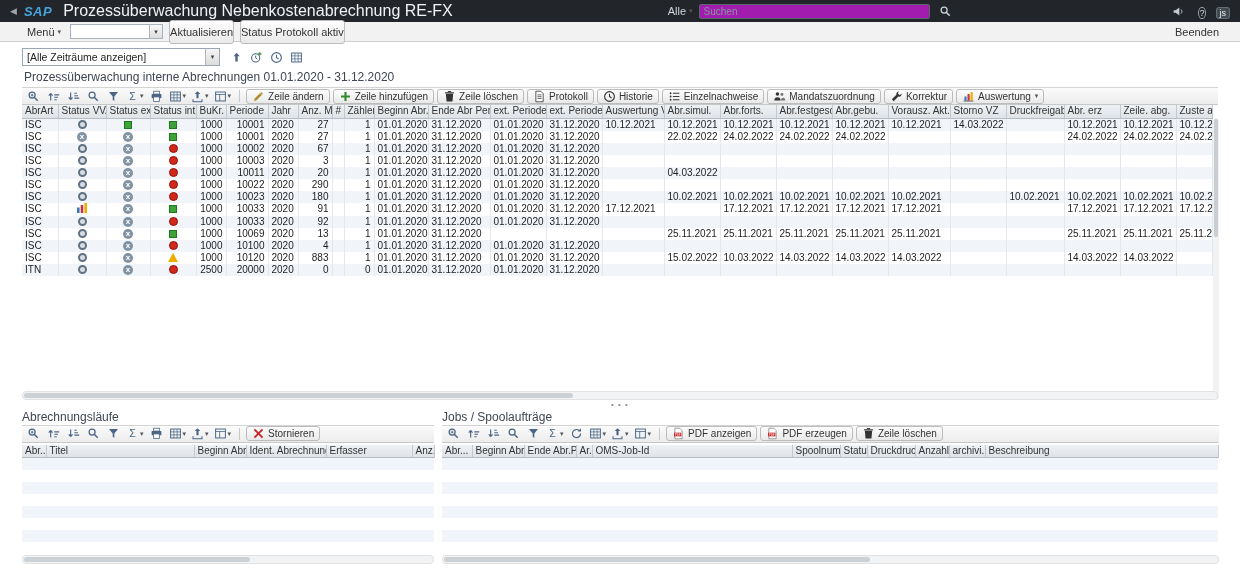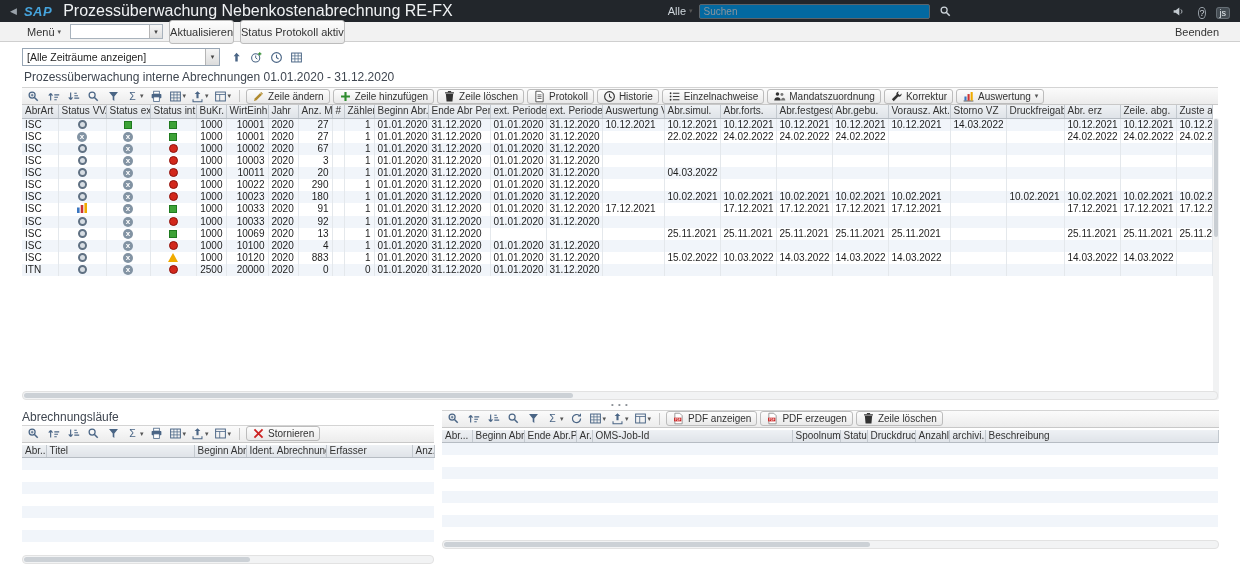--- a/index.html
+++ b/index.html
@@ -7,21 +7,21 @@
   font-family:"Liberation Sans",sans-serif;color:#222}
 button{font-family:inherit;background:none;border:none;cursor:pointer;color:inherit}
 .ic{width:13px;height:13px;fill:currentColor;flex:0 0 auto}
 
 .shell{height:22px;background:#22262b;display:flex;align-items:center;padding:0 10px;gap:7px;color:#d8dde2}
 .shell-back{color:#9aa2aa;font-size:9px}
 .logo{font-size:13px;font-weight:700;font-style:italic;color:#46a4dd;letter-spacing:.5px}
 .shell-title{font-size:16px;color:#f0f2f4;margin-left:4px;white-space:nowrap}
 .shell-center{flex:1;display:flex;justify-content:center;align-items:center;gap:6px}
 .scope-btn{color:#cfd6dc;font-size:11px;display:inline-flex;align-items:center;gap:3px}
-.shell-input{width:231px;height:15px;background:#0369a1;border:1px solid #5c646b;border-radius:2px;color:#cfd6dc;font-size:10px;padding:0 4px;outline:none}
+.shell-input{width:231px;height:15px;background:#a21caf;border:1px solid #5c646b;border-radius:2px;color:#cfd6dc;font-size:10px;padding:0 4px;outline:none}
 .shell-input::placeholder{color:#8a949d}
 .shell-right{display:flex;align-items:center;gap:10px;color:#c3cad0}
 .help-badge{width:13px;height:13px;border:1px solid #9aa2aa;border-radius:50%;font-size:9px;line-height:11px;text-align:center;color:#cfd6dc}
 .user-badge{min-width:18px;height:14px;border-radius:3px;background:#434b52;border:1px solid #666e75;color:#e6ecf0;font-size:9px;font-weight:normal;line-height:12px;text-align:center;padding:0 3px}
 
 .menubar{height:20px;background:#f2f2f2;border-bottom:1px solid #cfcfcf;display:flex;align-items:center;padding:0 18px 0 24px;gap:6px;font-size:11px;color:#333}
 .flatbtn{display:inline-flex;align-items:center;gap:3px;font-size:11px;color:#333;padding:1px 3px}
 .mcaret{font-size:7px;color:#555}
 .cmd-combo{display:inline-flex;height:15px;border:1px solid #a8b2bc;background:#fff}
 .cmd-combo input{width:78px;border:none;outline:none;font-size:10px;padding:0 3px}
@@ -409,21 +409,21 @@
           <col style="width: 56px;">
           <col style="width: 36px;">
         </colgroup>
         <thead>
           <tr>
             <th>AbrArt</th>
             <th>Status VVAE</th>
             <th>Status ext.</th>
             <th>Status int.</th>
             <th>BuKr.</th>
-            <th>WirtEinh</th>
+            <th>Periode</th>
             <th>Jahr</th>
             <th>Anz. ME</th>
             <th>#</th>
             <th>Zähler</th>
             <th>Beginn Abr.per.</th>
             <th>Ende Abr Periode</th>
             <th>ext. Periode von</th>
             <th>ext. Periode bis</th>
             <th>Auswertung VZ</th>
             <th>Abr.simul.</th>
@@ -924,20 +924,21 @@
             <td colspan="6"></td>
           </tr>
         </tbody>
       </table>
     <div class="hscroll">
         <div class="hthumb" style="width:55%"></div>
       </div>
   </section>
 
   <section class="panel panel-r">
+    <div class="ptitle">Jobs / Spoolaufträge</div>
     <div class="toolbar">
       <span class="ticons" id="jobs-toolbar-icons">
           <button class="tbtn">
             <svg class="ic">
               <use href="#sym-search-plus"></use>
             </svg>
           </button>
           <button class="tbtn">
             <svg class="ic">
               <use href="#sym-sort-asc"></use>

